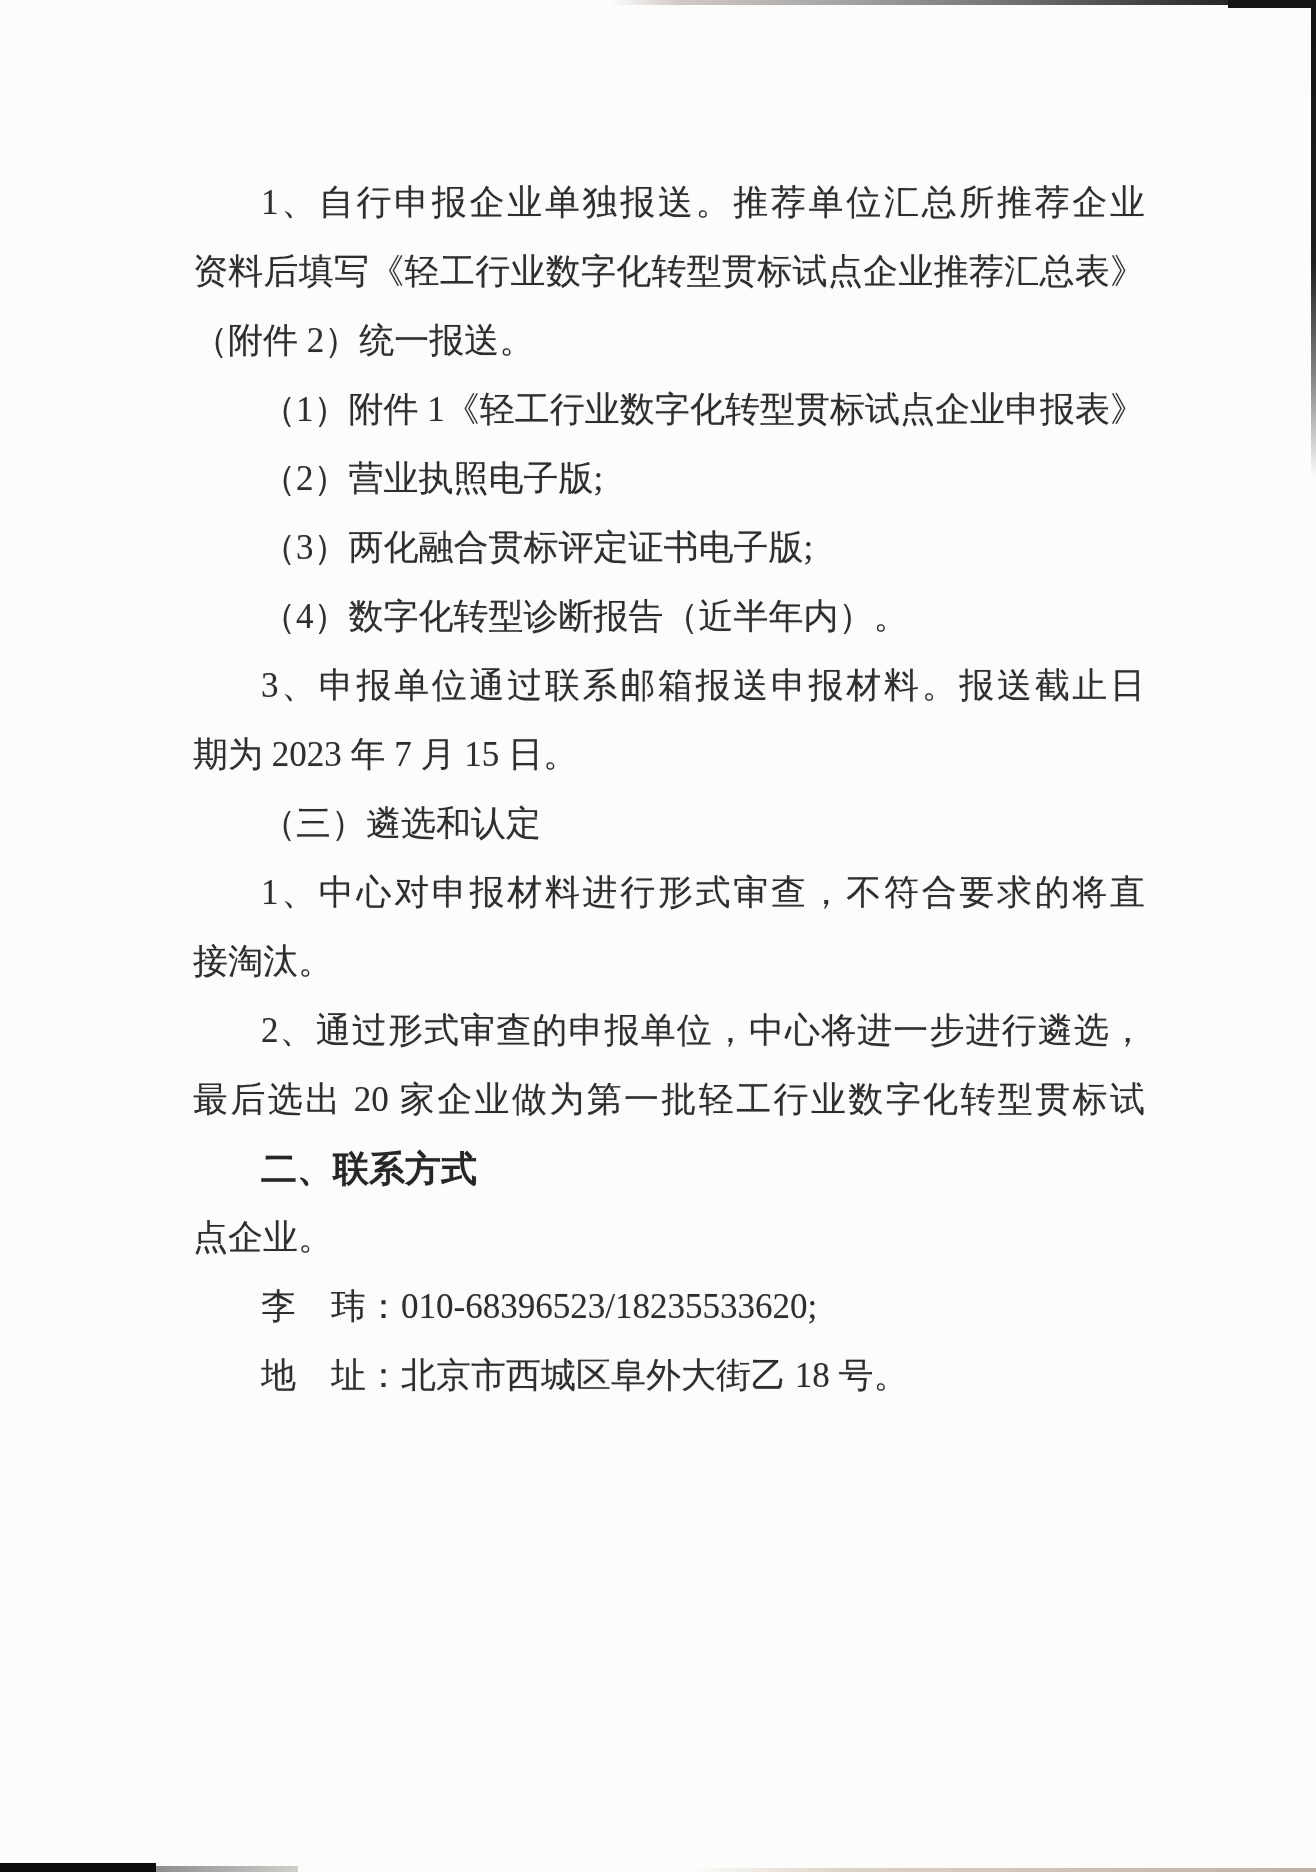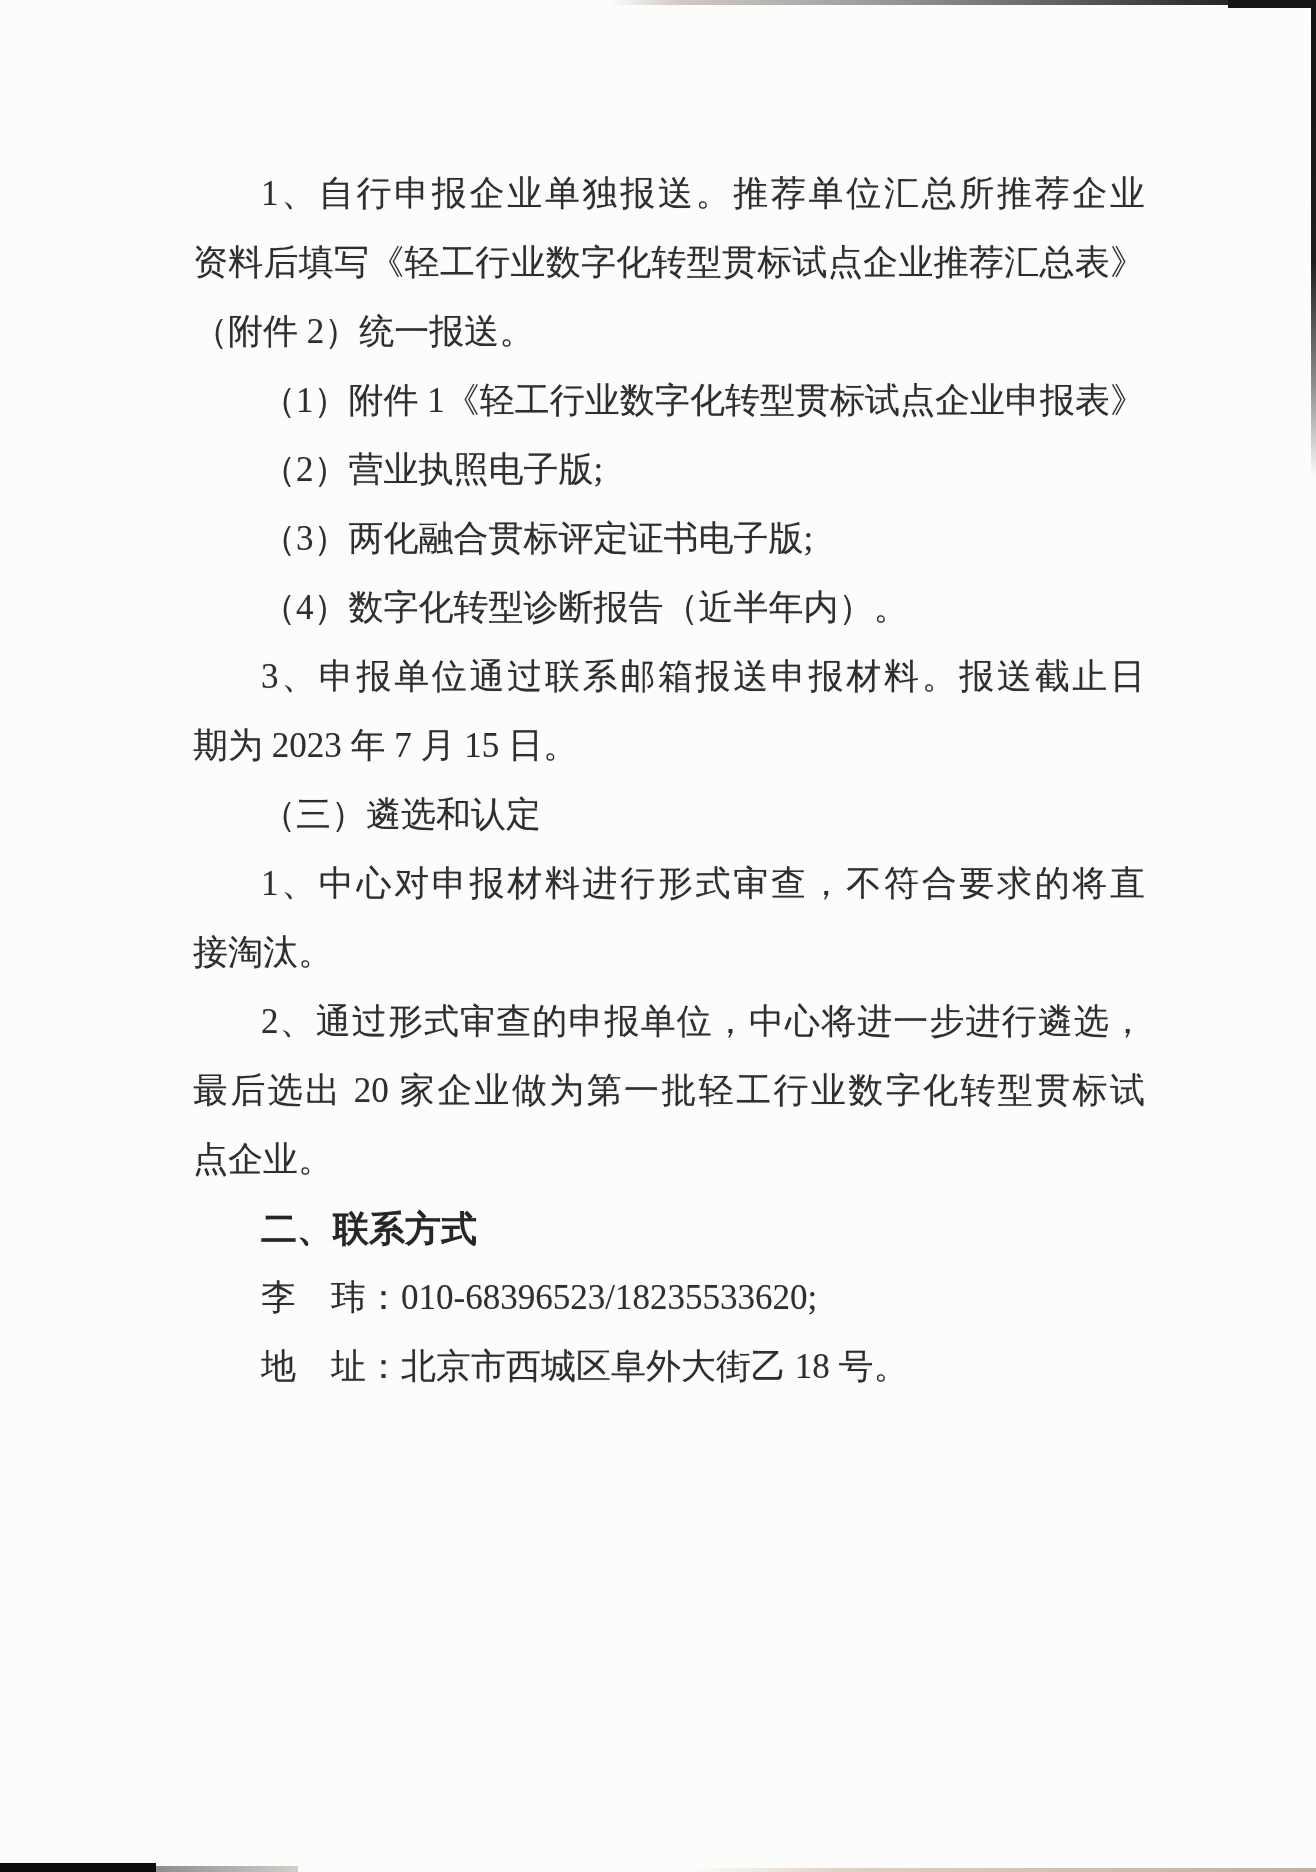--- a/index.html
+++ b/index.html
@@ -12,21 +12,21 @@
     width: 1316px;
     height: 1872px;
     margin: 0 auto;
     background: #fcfcfb;
     overflow: hidden;
     font-family: "Liberation Serif", "DejaVu Serif", serif;
   }
   .doc-body {
     position: absolute;
     left: 193px;
-    top: 159px;
+    top: 168px;
     width: 952px;
   }
   .line {
     height: 69px;
     line-height: 69px;
     font-size: 35px;
     color: #2e2e2e;
     white-space: nowrap;
     text-shadow: 0 0 1px rgba(80,80,80,0.35);
   }
@@ -92,22 +92,22 @@
       <div class="line indent">（2）营业执照电子版;</div>
       <div class="line indent">（3）两化融合贯标评定证书电子版;</div>
       <div class="line indent">（4）数字化转型诊断报告（近半年内）。</div>
       <div class="line indent justify">3、申报单位通过联系邮箱报送申报材料。报送截止日</div>
       <div class="line">期为 2023 年 7 月 15 日。</div>
       <div class="line indent">（三）遴选和认定</div>
       <div class="line indent justify">1、中心对申报材料进行形式审查，不符合要求的将直</div>
       <div class="line">接淘汰。</div>
       <div class="line indent justify">2、通过形式审查的申报单位，中心将进一步进行遴选，</div>
       <div class="line justify">最后选出 20 家企业做为第一批轻工行业数字化转型贯标试</div>
+      <div class="line indent bold">二、联系方式</div>
       <div class="line">点企业。</div>
-      <div class="line indent bold">二、联系方式</div>
       <div class="line indent">李　玮：010-68396523/18235533620;</div>
       <div class="line indent">地　址：北京市西城区阜外大街乙 18 号。</div>
     </div>
 
   <div class="artifact top-edge-band"></div>
   <div class="artifact top-edge-corner"></div>
   <div class="artifact right-edge-line"></div>
   <div class="artifact bottom-left-black"></div>
   <div class="artifact bottom-left-gray"></div>
   <div class="artifact bottom-faint-line"></div>

